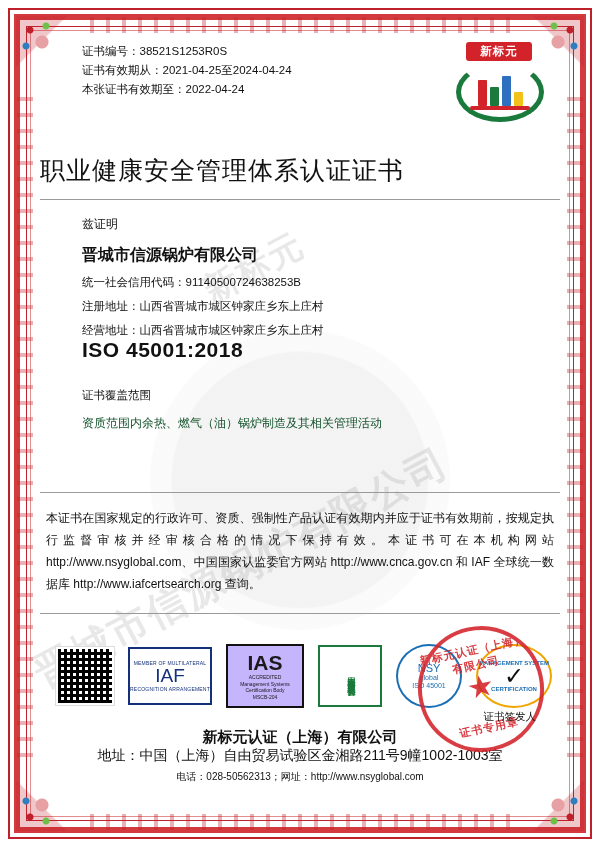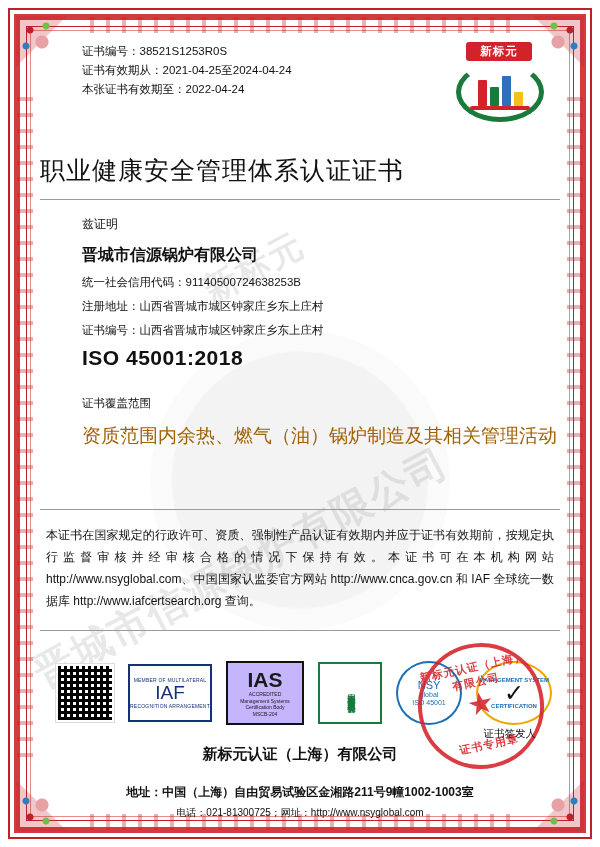--- a/index.html
+++ b/index.html
@@ -120,24 +120,24 @@
     color:#111;
   }
   .rule{height:1px;background:#9a9a9a;margin-top:12px;}
 
   .block{padding-left:42px;}
   .label-sm{font-size:12px;margin-top:16px;color:#111;}
   .company{font-size:16px;font-weight:bold;margin-top:12px;color:#111;}
   .line-sm{font-size:11.5px;margin-top:9px;color:#111;}
 
   .std-label{font-size:11.5px;margin-top:26px;color:#111;}
-  .std{font-size:21px;font-weight:bold;margin-top:8px;letter-spacing:.5px;color:#111;}
+  .std{font-size:21px;font-weight:bold;letter-spacing:.5px;color:#111;}
 
   .scope-label{font-size:11.5px;margin-top:26px;color:#111;}
-  .scope{font-size:19px;margin-top:12px;color:#a16207;}
+  .scope{font-size:12px;margin-top:12px;color:#14532d;}
 
   .rule2{height:1px;background:#9a9a9a;margin-top:60px;}
 
   .legal{
     font-size:12px;line-height:22px;margin-top:14px;text-align:justify;
     padding:0 6px;color:#111;
   }
 
   .rule3{height:1px;background:#9a9a9a;margin-top:18px;}
 
@@ -208,21 +208,21 @@
     position:absolute;left:0;right:0;bottom:12px;text-align:center;
     font-size:11px;font-weight:bold;letter-spacing:1px;
   }
   .signer{
     position:absolute;right:24px;bottom:-2px;font-size:10.5px;color:#111;
   }
 
   
   .footer{margin-top:4px;text-align:center;}
   .footer .org{font-size:15px;font-weight:bold;margin-top:6px;color:#111;}
-  .footer .addr{font-size:12px;margin-top:20px;color:#111;font-weight:bold;}
+  .footer .addr{font-size:14px;margin-top:0;color:#111;}
   .footer .tel{font-size:10px;margin-top:5px;color:#111;}
 </style>
 </head>
 <body>
 
 <div class="border-outer"></div>
 <div class="border-mid"></div>
 <div class="border-inner"></div>
 <div class="border-inner2"></div>
 <div class="edge-top"></div>
@@ -261,21 +261,21 @@
   </div>
 
   <div class="title">职业健康安全管理体系认证证书</div>
   <div class="rule"></div>
 
   <div class="block">
     <div class="label-sm">兹证明</div>
     <div class="company">晋城市信源锅炉有限公司</div>
     <div class="line-sm">统一社会信用代码：91140500724638253B</div>
     <div class="line-sm">注册地址：山西省晋城市城区钟家庄乡东上庄村</div>
-    <div class="line-sm">证书编号：山西省晋城市城区钟家庄乡东上庄村</div>
+    <div class="line-sm">经营地址：山西省晋城市城区钟家庄乡东上庄村</div>
 
     <div class="std">ISO 45001:2018</div>
 
     <div class="scope-label">证书覆盖范围</div>
     <div class="scope">资质范围内余热、燃气（油）锅炉制造及其相关管理活动</div>
   </div>
 
   <div class="rule2"></div>
   <div class="legal">本证书在国家规定的行政许可、资质、强制性产品认证有效期内并应于证书有效期前，按规定执行监督审核并经审核合格的情况下保持有效。本证书可在本机构网站 http://www.nsyglobal.com、中国国家认监委官方网站 http://www.cnca.gov.cn 和 IAF 全球统一数据库 http://www.iafcertsearch.org 查询。</div>
   <div class="rule3"></div>
@@ -317,16 +317,16 @@
       <div class="arc">新标元认证（上海）有限公司</div>
       <div class="star">★</div>
       <div class="bot">证书专用章</div>
     </div>
     <div class="signer">证书签发人</div>
   </div>
 
   <div class="footer">
     <div class="org">新标元认证（上海）有限公司</div>
     <div class="addr">地址：中国（上海）自由贸易试验区金湘路211号9幢1002-1003室</div>
-    <div class="tel">电话：021-81300725；网址：http://www.nsyglobal.com</div>
+    <div class="tel">电话：028-50562313；网址：http://www.nsyglobal.com</div>
   </div>
 
 </div>
 
 </body></html>

